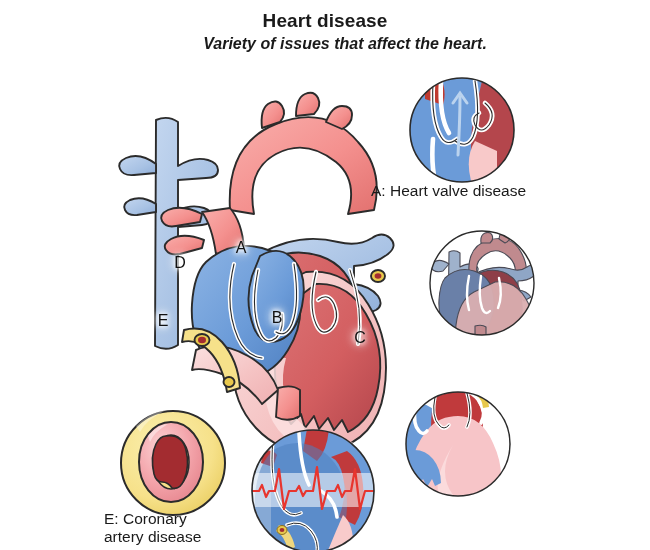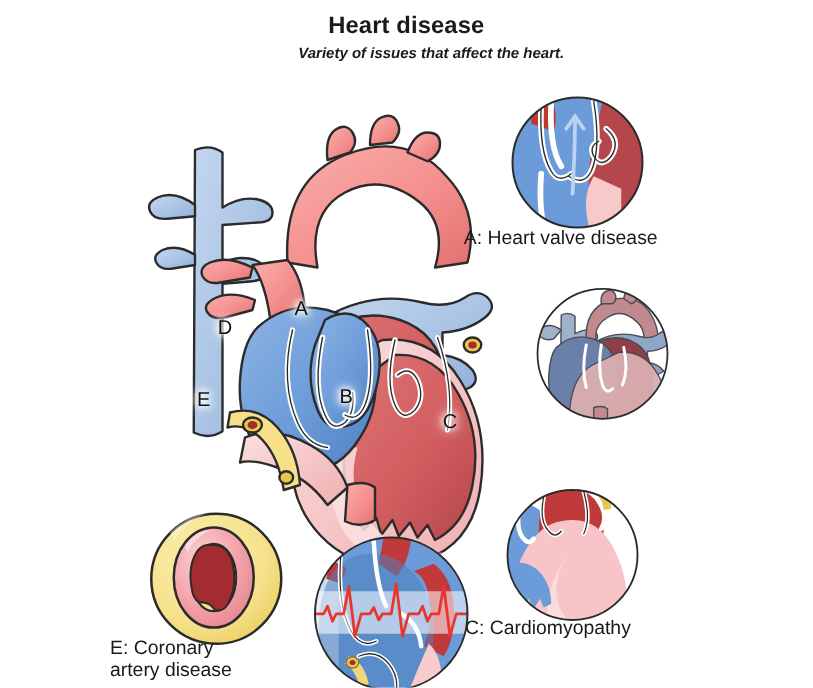--- a/index.html
+++ b/index.html
@@ -2,21 +2,21 @@
 <html><head>
 <meta charset="utf-8">
 <style>
   html,body{margin:0;padding:0;background:#ffffff;}
   body{width:650px;height:550px;position:relative;overflow:hidden;
        font-family:"Liberation Sans","DejaVu Sans",sans-serif;color:#1a1a1a;}
   #stage{position:absolute;inset:0;width:650px;height:531px;}
 
   .ttl{position:absolute;left:0;right:0;text-align:center;}
   #title{top:10px;font-size:19px;font-weight:bold;letter-spacing:.1px;}
-  #subtitle{top:35px;font-size:12px;font-style:italic;font-weight:bold;margin-left:40px;}
+  #subtitle{top:35px;font-size:16px;font-style:italic;font-weight:bold;margin-left:40px;}
   .cap{position:absolute;font-size:15.5px;line-height:18px;text-align:left;white-space:pre-line;}
 
   .mainfig{position:absolute;left:110px;top:58px;width:290px;height:340px;}
   .circfig{position:absolute;}
 
   .letter{position:absolute;font-size:16px;font-weight:normal;color:#111;
           text-align:center;line-height:1;
           text-shadow:0 0 5px #fff,0 0 5px #fff,0 0 8px #fff,0 0 11px #fff,0 0 14px #fff;}
 
   svg{display:block;overflow:visible;}
@@ -229,21 +229,20 @@
         <g fill="none" stroke="#2B2B2B" stroke-width="1" stroke-linecap="round">
           <path d="M30 6 q-4 20 4 28 q5 6 10 0"></path>
           <path d="M62 2 q6 22 0 34"></path>
         </g>
 
         <path fill="#E8C84C" d="M76 2 q8 4 8 14 l-6 1 q-1 -9 -6 -12 Z"></path>
       </g>
       <circle cx="53" cy="53" r="52" fill="none" stroke="#2B2B2B" stroke-width="1.5"></circle>
     </svg>
   </div>
-  <div class="cap" style="left:372px;top:494px;width:176px;">C: Cardiomyopathy</div>
 
   <div class="circfig" style="left:251px;top:429px;width:124px;height:124px;">
     <svg width="124" height="124" viewBox="0 0 124 124">
       <defs>
         <clipPath id="clipD">
             <circle cx="62" cy="62" r="61"></circle>
           </clipPath>
       </defs>
       <circle cx="62" cy="62" r="61" fill="#FFFFFF"></circle>
       <g clip-path="url(#clipD)">
@@ -303,16 +302,16 @@
       <ellipse cx="57" cy="58" rx="32" ry="40" fill="url(#gRing)" stroke="#2B2B2B" stroke-width="2"></ellipse>
 
       <ellipse cx="57" cy="58" rx="18" ry="27" fill="#F6E18A" stroke="#2B2B2B" stroke-width="1.6"></ellipse>
 
       <path fill="#A32C30" stroke="#2B2B2B" stroke-width="1.6" stroke-linejoin="round" d="M52 32 q16 -2 20 14 q4 16 -2 30 q-4 10 -12 8 q-4 -6 -10 -6 q-6 0 -8 -8 q-4 -18 2 -30 q4 -8 10 -8 Z"></path>
 
       <path fill="#FFFFFF" opacity=".45" stroke="none" d="M34 32 q10 -12 20 -12 q-14 8 -18 18 Z"></path>
       <path fill="#FFFFFF" opacity=".35" stroke="none" d="M22 22 q14 -14 30 -16 q-20 10 -26 22 Z"></path>
     </svg>
   </div>
-  <div class="cap" style="left:88px;top:510px;width:172px;">E: Coronary
+  <div class="cap" style="left:104px;top:510px;width:172px;">E: Coronary
 artery disease</div>
 
 </div>
 
 </body></html>

